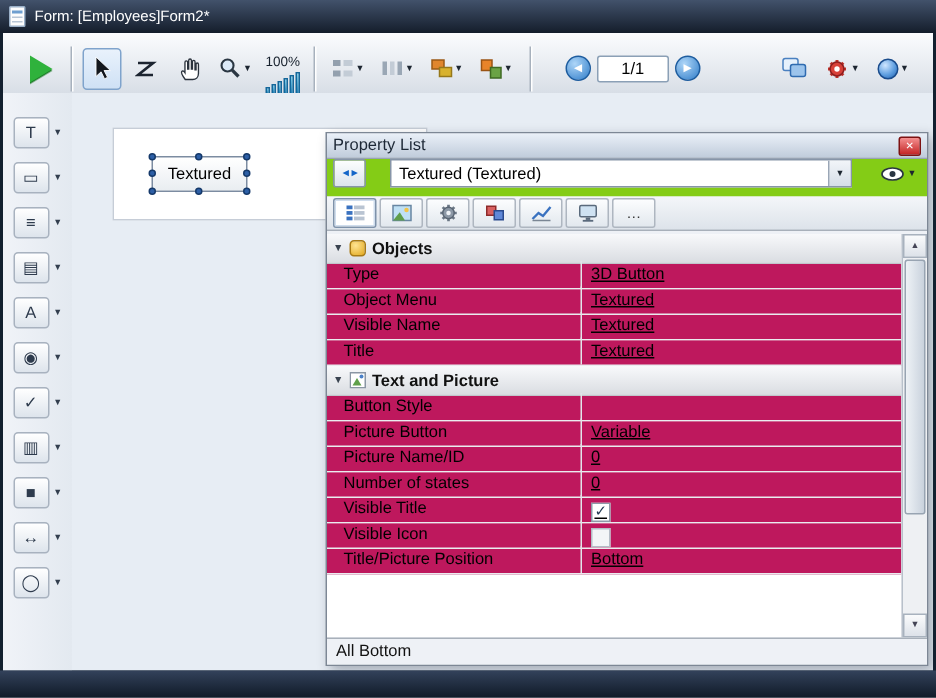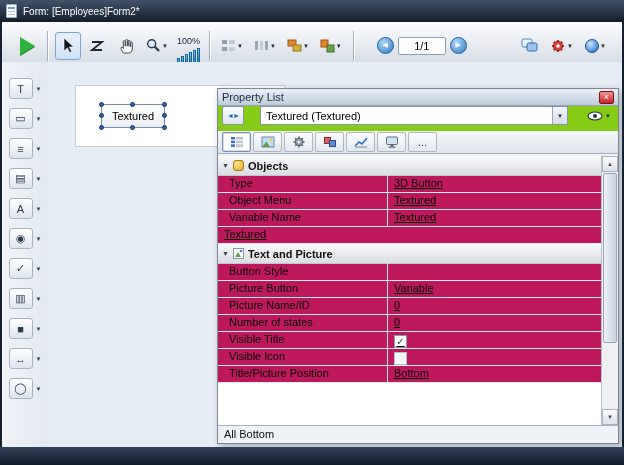--- a/index.html
+++ b/index.html
@@ -372,24 +372,25 @@
 
           <div class="prow">
             <div class="pname">Type</div>
             <div class="pvalue">3D Button</div>
           </div>
           <div class="prow">
             <div class="pname">Object Menu</div>
             <div class="pvalue">Textured</div>
           </div>
           <div class="prow">
-            <div class="pname">Variable Name</div>
+            <div class="pname">Visible Name</div>
             <div class="pvalue">Textured</div>
           </div>
           <div class="prow">
+            <div class="pname">Title</div>
             <div class="pvalue">Textured</div>
           </div>
 
           <div class="psection">
             <span class="sec-caret">▼</span>
             <span>
               <svg width="11" height="11" viewBox="0 0 11 11">
                   <rect x="0.5" y="0.5" width="10" height="10" fill="#fff" stroke="#8a96a4"></rect>
                   <path d="M2,9 L5,4 L8,9 Z" fill="#5fa04a"></path>
                   <circle cx="8" cy="3" r="1.3" fill="#4a80c8"></circle>

